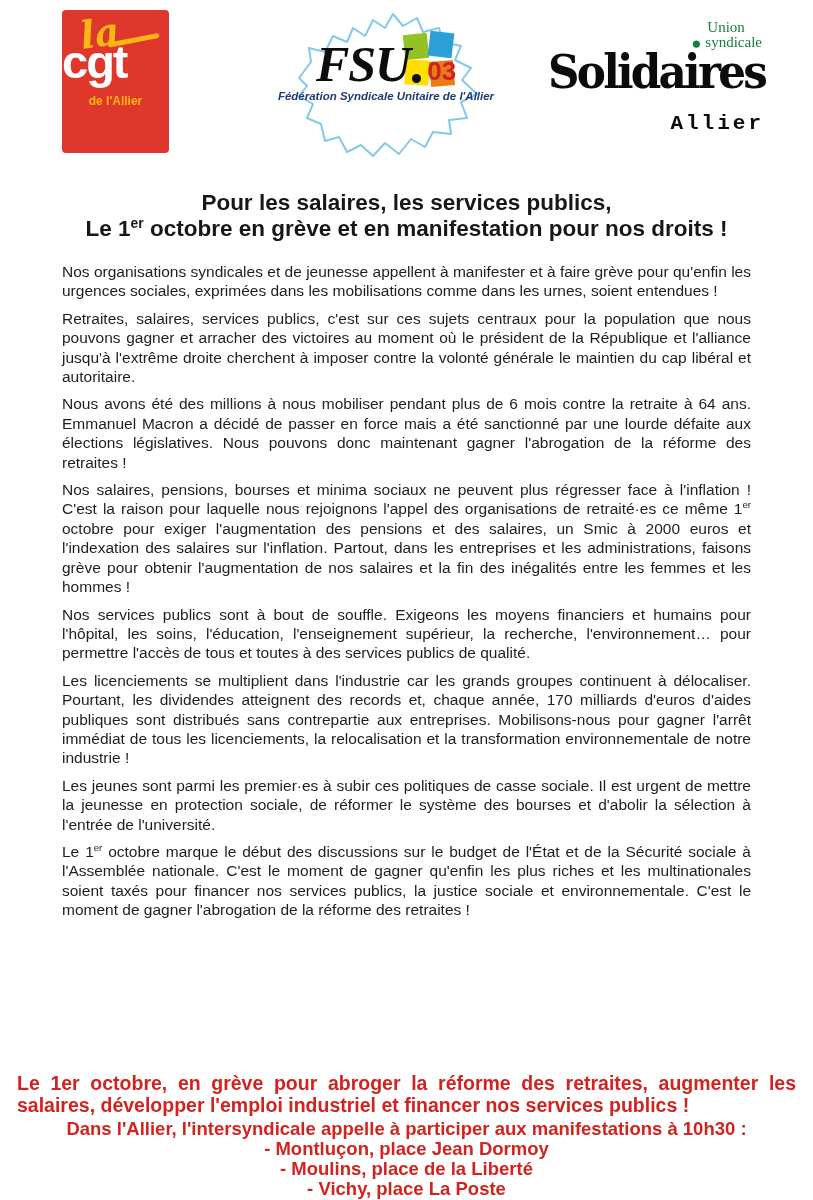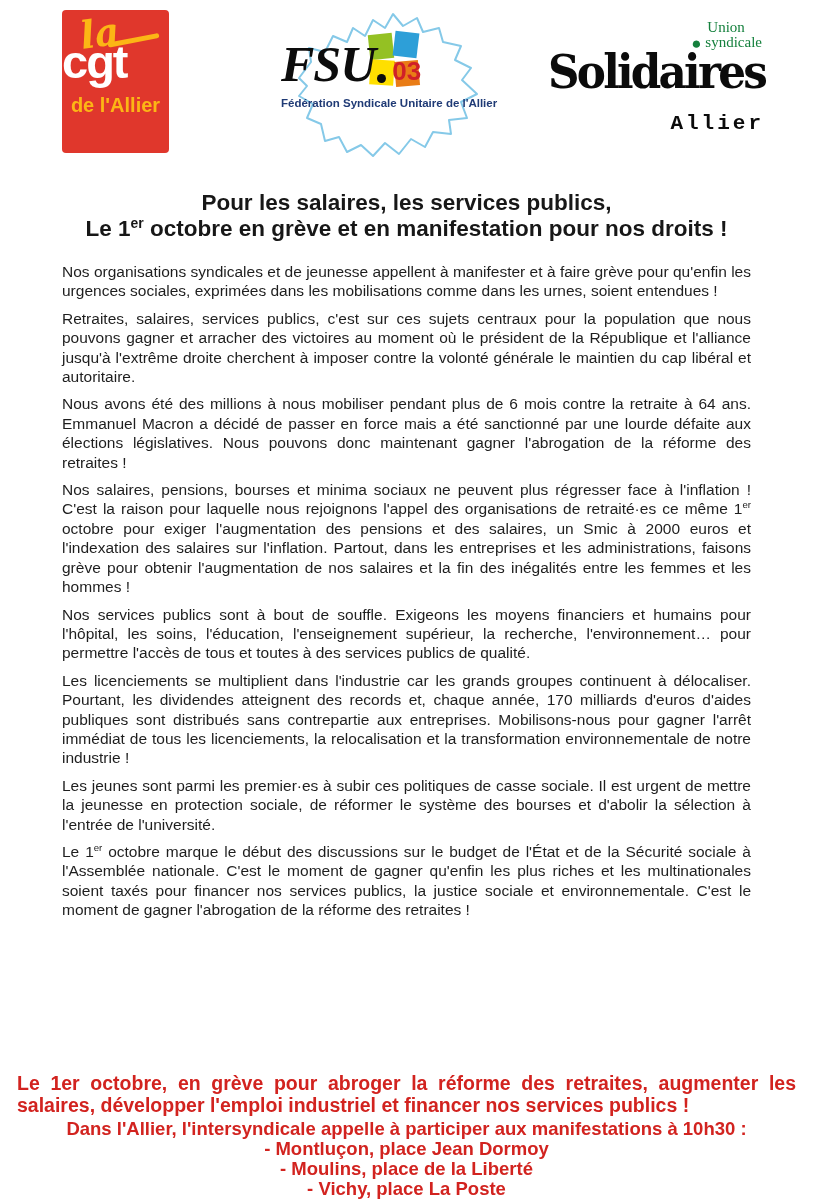--- a/index.html
+++ b/index.html
@@ -47,31 +47,31 @@
     color: #ffffff;
     font-weight: 900;
     font-size: 47px; line-height: 40px;
     text-align: left;
     letter-spacing: -2px;
     margin-top: -4px;
   }
   .cgt-dept {
     color: var(--accent-yellow, #fcb615);
     font-weight: bold;
-    font-size: 20px;
+    font-size: 12px;
     text-align: center;
     margin-top: 12px;
   }
 
   
   .fsu-box { position: absolute; left: 281px; top: 6px; width: 210px; height: 160px; }
   .fsu-map { position: absolute; inset: 0; }
   .fsu-overlay {
     position: absolute; inset: 0;
-    display: flex; flex-direction: column; align-items: flex-start;
+    display: flex; flex-direction: column; align-items: center;
     padding-top: 28px;
   }
   .fsu-mark { position: relative; display: flex; align-items: flex-end; height: 56px; }
   .fsu-squares { position: absolute; left: 86px; top: -2px; width: 56px; height: 56px; z-index: 0; }
   .fsu-sq { position: absolute; width: 24px; height: 25px; }
   .fsu-sq.s0 { left: 2px;  top: 2px;  transform: rotate(-6deg); }
   .fsu-sq.s1 { left: 27px; top: 0px;  transform: rotate(7deg); }
   .fsu-sq.s2 { left: 3px;  top: 28px; transform: rotate(4deg); }
   .fsu-sq.s3 { left: 28px; top: 29px; transform: rotate(-5deg); }
   .fsu-acronym {
@@ -88,22 +88,21 @@
     background: #0c0c0c;
     margin: 0 6px 7px 2px;
   }
   .fsu-code {
     position: relative; z-index: 1;
     color: var(--fsu-code-red, #d02028);
     font-weight: bold; font-size: 26px;
     margin-bottom: 3px;
   }
   .fsu-subtitle {
-    margin-top: 7px;
-    font-weight: bold;
+    font-style: italic; font-weight: bold;
     font-size: 11.5px;
     color: var(--fsu-subtitle, #1f3a75);
     white-space: nowrap;
   }
 
   
   .soli-box { position: absolute; left: 548px; top: 20px; width: 218px; height: 135px; }
   .soli-union {
     position: absolute; top: 0; right: 4px;
     font-family: "Liberation Serif", serif;

